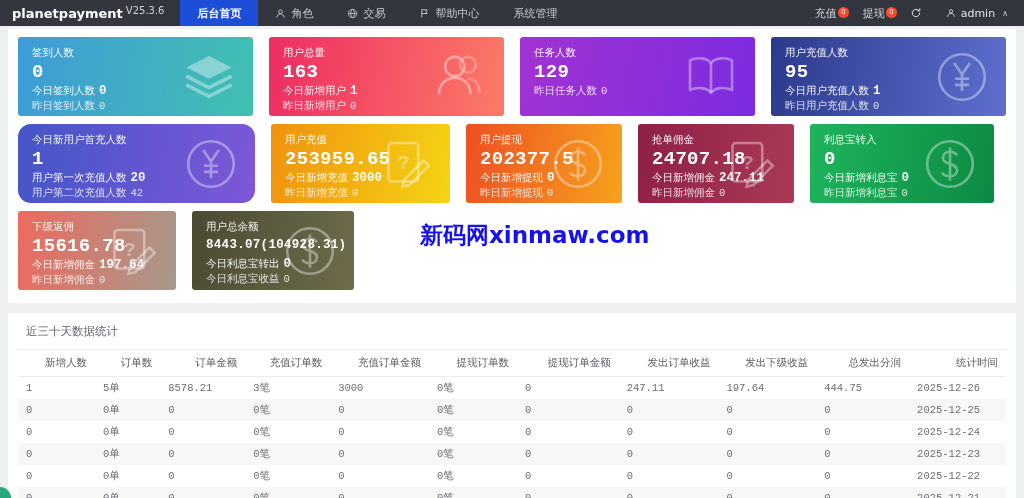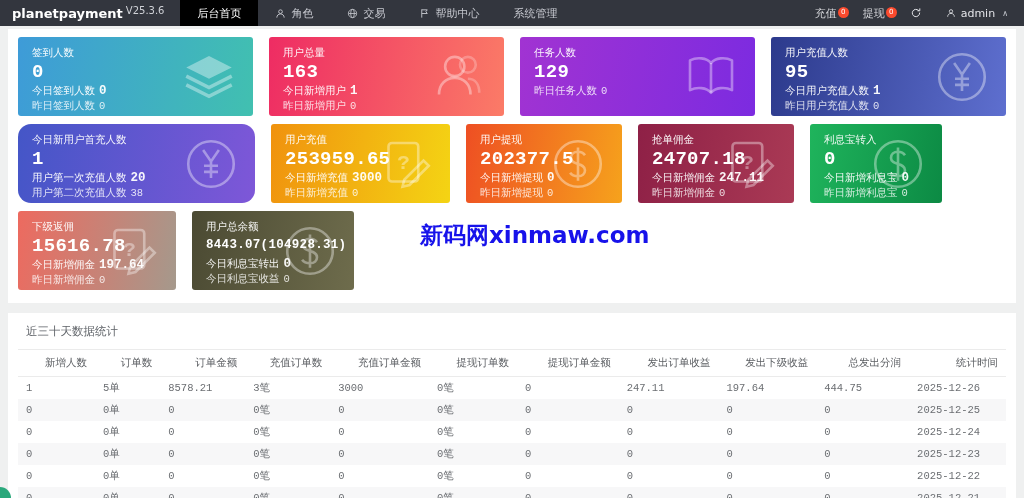--- a/index.html
+++ b/index.html
@@ -11,21 +11,21 @@
   }
   
   .topbar { height:26px; background:#33363e; display:flex; align-items:stretch;
             color:#e3e4e8; font-size:11px; }
   .logo { padding:0 16px 0 12px; display:flex; align-items:center; gap:3px;
           color:#fff; font-weight:bold; font-size:13px; white-space:nowrap; }
   .logo sup { font-size:10px; font-weight:normal; color:#cfd1d6; position:relative; top:-3px; }
   .nav { display:flex; align-items:stretch; }
   .nav-item { padding:0 17px; display:flex; align-items:center; gap:5px;
               color:#c6c8cf; cursor:pointer; white-space:nowrap; }
-  .nav-item.active { background:#000000; color:#fff; }
+  .nav-item.active { background:#1d4ed8; color:#fff;font-weight:bold; }
   .nav-item svg { width:11px; height:11px; display:block; }
   .tb-right { margin-left:auto; display:flex; align-items:center; }
   .tb-action { position:relative; padding:0 13px; color:#d6d7db; cursor:pointer; white-space:nowrap; }
   .badge { position:absolute; top:1px; right:1px; background:#fb4a2d; color:#fff;
            font-size:7px; min-width:11px; height:11px; border-radius:6px;
            line-height:11px; text-align:center; font-style:normal; padding:0 1px; }
   .tb-refresh { padding:0 12px; cursor:pointer; }
   .tb-refresh svg { width:12px; height:12px; display:block; }
   .tb-user { padding:0 16px 0 12px; display:flex; gap:5px; align-items:center; cursor:pointer; }
   .tb-user svg { width:10px; height:10px; }
@@ -182,21 +182,21 @@
             <path d="M23 16l9 13 9-13M32 29v19M24 34h16M24 41h16"></path>
           </svg>
         </span>
       </div>
     </div>
     <div class="card-row">
       <div class="card" style="background: linear-gradient(100deg, rgb(68, 86, 199), rgb(126, 87, 216)); width: 237px; border-radius: 13px;">
         <div class="card-title">今日新用户首充人数</div>
         <div class="card-value">1</div>
         <div class="card-line"><span>用户第一次充值人数</span><b>20</b></div>
-        <div class="card-line dim"><span>用户第二次充值人数</span><b>38</b></div>
+        <div class="card-line dim"><span>用户第二次充值人数</span><b>42</b></div>
         <span class="card-icon">
           <svg viewBox="0 0 64 64" fill="none" stroke="currentColor" stroke-width="3">
             <circle cx="32" cy="32" r="26"></circle>
             <path d="M23 16l9 13 9-13M32 29v19M24 34h16M24 41h16"></path>
           </svg>
         </span>
       </div>
       <div class="card" style="background: linear-gradient(100deg, rgb(240, 146, 14), rgb(244, 212, 20)); width: 179px;">
         <div class="card-title">用户充值</div>
         <div class="card-value">253959.65</div>
@@ -228,21 +228,21 @@
         <div class="card-line"><span>今日新增佣金</span><b>247.11</b></div>
         <div class="card-line dim"><span>昨日新增佣金</span><b>0</b></div>
         <span class="card-icon">
           <svg viewBox="0 0 64 64" fill="none" stroke="currentColor" stroke-width="3">
             <rect x="12" y="8" width="34" height="44" rx="4"></rect>
             <text x="22" y="38" font-size="24" fill="currentColor" stroke="none" font-weight="bold">?</text>
             <path d="M58 34 36 56l-8 2 2-8 22-22 6 6Z"></path>
           </svg>
         </span>
       </div>
-      <div class="card" style="background: linear-gradient(100deg, rgb(31, 180, 92), rgb(12, 138, 68)); width: 132px;">
+      <div class="card" style="background: linear-gradient(100deg, rgb(31, 180, 92), rgb(12, 138, 68)); width: 184px;">
         <div class="card-title">利息宝转入</div>
         <div class="card-value">0</div>
         <div class="card-line"><span>今日新增利息宝</span><b>0</b></div>
         <div class="card-line dim"><span>昨日新增利息宝</span><b>0</b></div>
         <span class="card-icon">
           <svg viewBox="0 0 64 64" fill="none" stroke="currentColor" stroke-width="3">
             <circle cx="32" cy="32" r="26"></circle>
             <path d="M40 22c-2-3-5-4-8-4-5 0-8 3-8 7 0 9 16 5 16 14 0 4-3 7-8 7-4 0-7-1-9-4M32 13v38"></path>
           </svg>
         </span>

